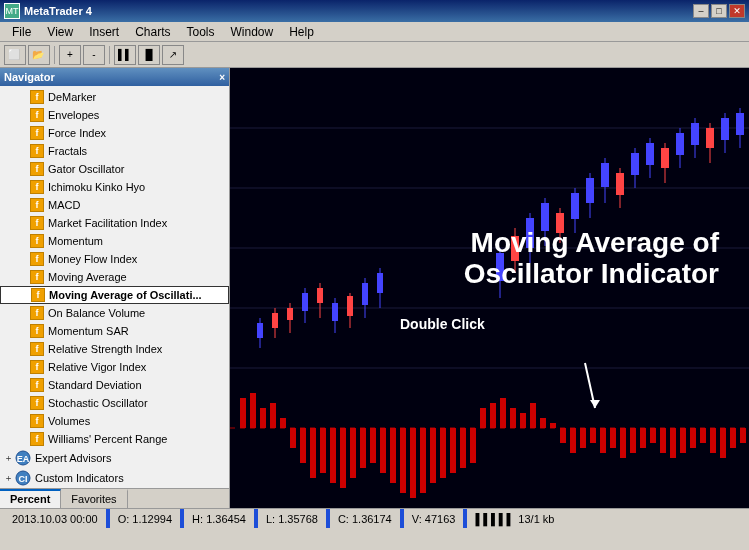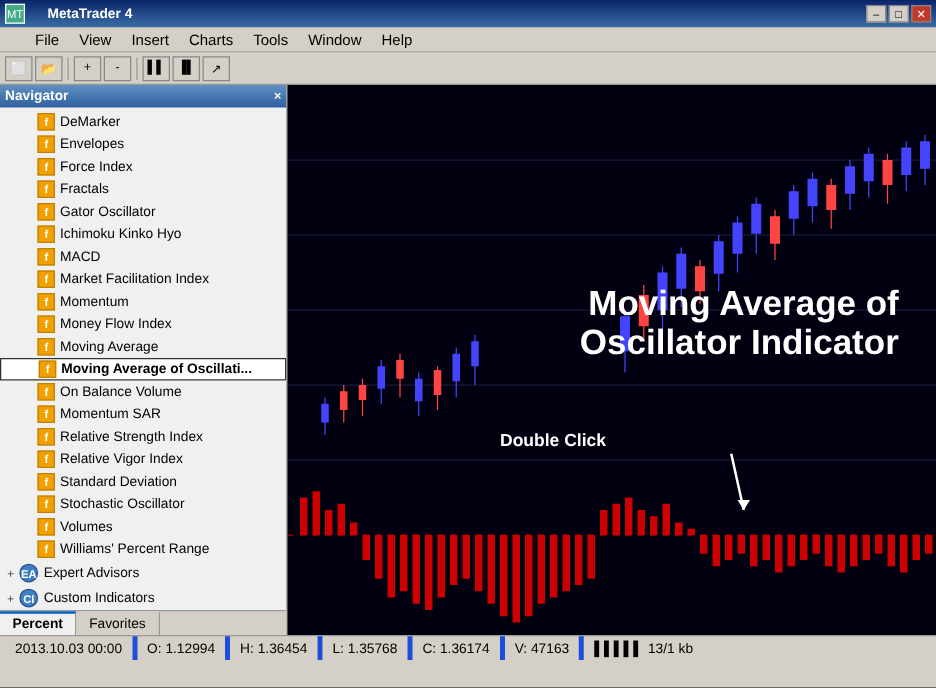--- a/index.html
+++ b/index.html
@@ -9,39 +9,39 @@
     .title-bar {
       background: linear-gradient(to bottom, #0a246a, #3a6ea5);
       color: white;
       height: 22px;
       display: flex;
       align-items: center;
       justify-content: space-between;
       padding: 0 4px;
       user-select: none;
     }
-    .title-bar-left { display: flex; align-items: center; gap: 18px; }
+    .title-bar-left { display: flex; align-items: center; gap: 4px; }
     .title-bar-icon { width: 16px; height: 16px; background: #4a8; border: 1px solid #fff; font-size: 9px; display: flex; align-items: center; justify-content: center; color: white; }
     .title-bar-title { font-size: 11px; font-weight: bold; }
     .title-bar-controls { display: flex; gap: 2px; }
     .tb-btn {
       width: 16px; height: 14px; background: #d4d0c8; border: 1px solid #888;
       display: flex; align-items: center; justify-content: center; font-size: 9px; cursor: pointer;
       color: #000;
     }
     .tb-btn.close { background: #c0392b; color: white; }
 
     
     .menu-bar {
       background: #d4d0c8;
       border-bottom: 1px solid #999;
       height: 20px;
       display: flex;
       align-items: center;
-      padding: 0 20px;
+      padding: 0 4px;
     }
     .menu-item {
       padding: 2px 8px;
       cursor: pointer;
       font-size: 12px;
       color: #000;
     }
 
     
     .toolbar {
@@ -516,21 +516,21 @@
         <rect x="490" y="360" width="6" height="30" fill="#cc0000"></rect>
         <rect x="500" y="360" width="6" height="20" fill="#cc0000"></rect>
         <rect x="510" y="360" width="6" height="15" fill="#cc0000"></rect>
       </g>
 
       <line x1="355" y1="295" x2="365" y2="340" stroke="white" stroke-width="2"></line>
       <polygon points="365,340 360,332 370,332" fill="white"></polygon>
     </svg>
 
     
-    <div class="chart-annotation" style="left: 170px; top: 276px; font-size: 14px; color: white;">Double Click</div>
+    <div class="chart-annotation" style="left: 170px; top: 248px; font-size: 14px; color: white;">Double Click</div>
 
     <div class="chart-big-label">
       <div>Moving Average of</div>
       <div>Oscillator Indicator</div>
     </div>
   </div>
 
 </div>
 
 <div class="status-bar">

